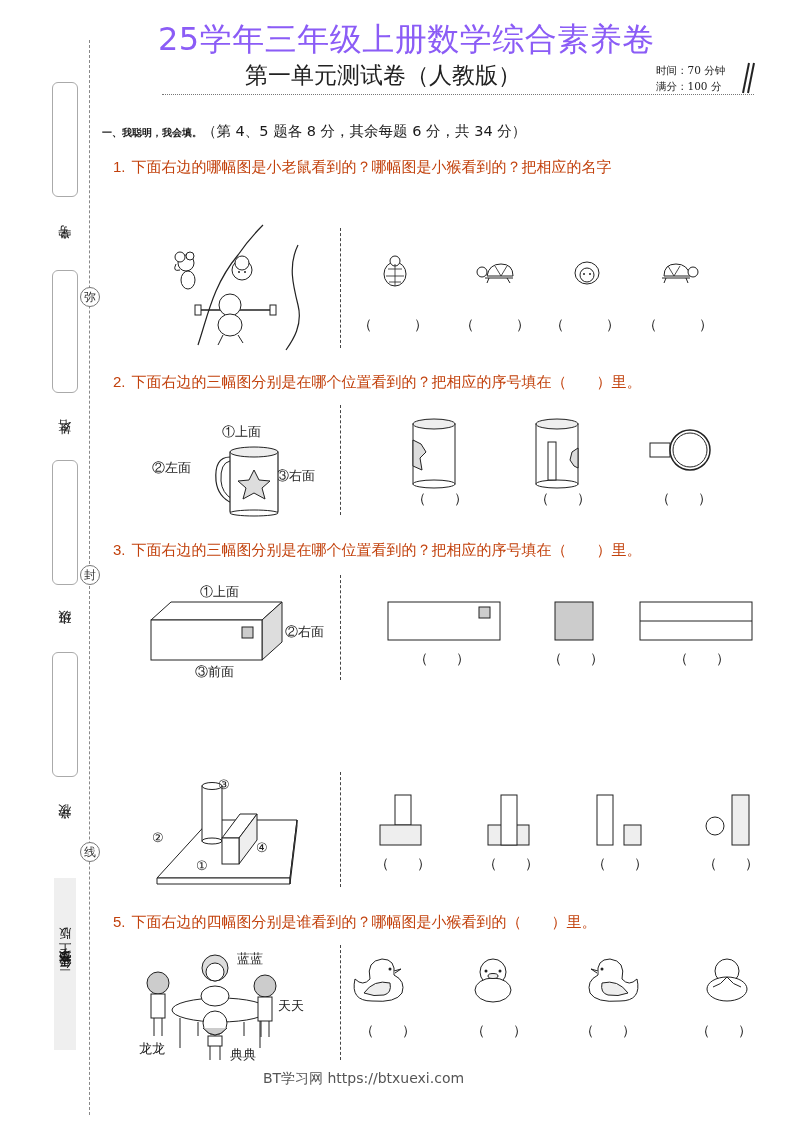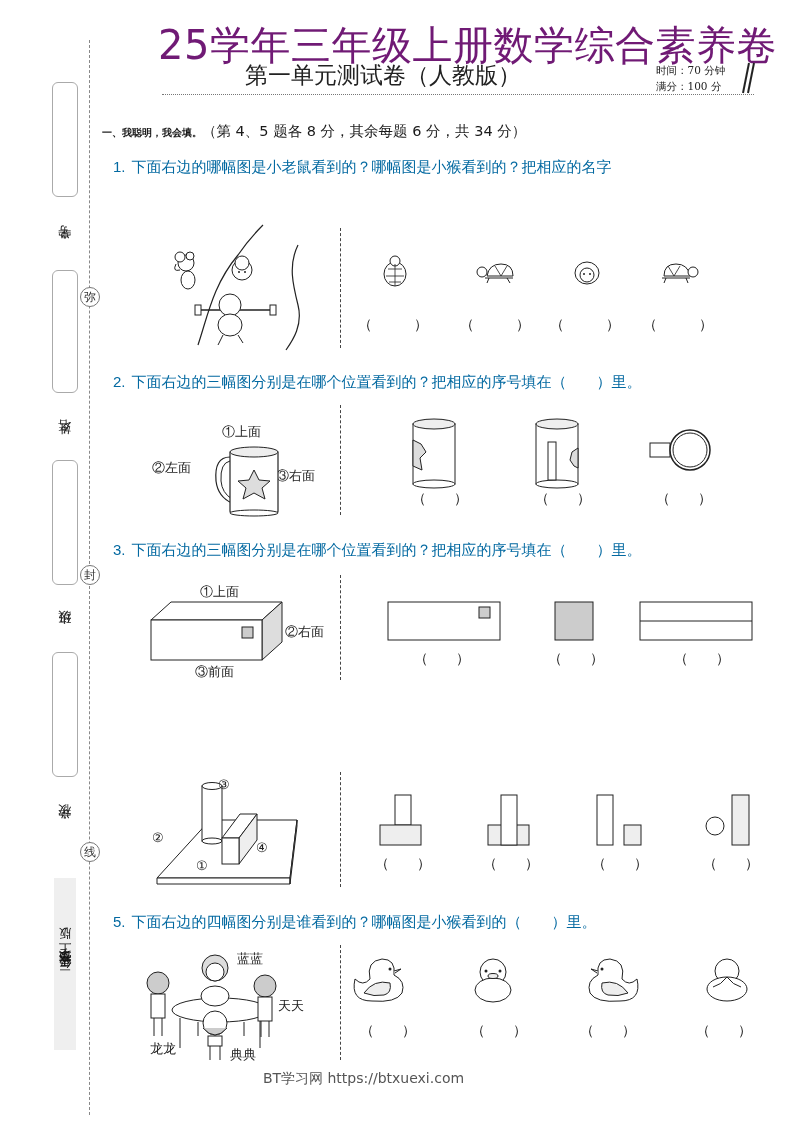--- a/index.html
+++ b/index.html
@@ -11,30 +11,30 @@
   .seal { position: absolute; left: 80px; width: 20px; height: 20px; border: 1px solid #777; border-radius: 50%;
           background: #fff; font-size: 12px; line-height: 18px; text-align: center; color: #333; }
   .field-box { position: absolute; left: 52px; width: 26px; border: 1px solid #aaa; border-radius: 6px; }
   .field-label { position: absolute; left: 56px; width: 18px; font-size: 13px; color: #222;
                  writing-mode: vertical-rl; transform: rotate(180deg); letter-spacing: 2px; }
   .edition-tag { position: absolute; left: 54px; top: 878px; width: 22px; height: 172px; background: #efefef;
                  writing-mode: vertical-rl; transform: rotate(180deg); font-size: 12.5px; text-align: center;
                  line-height: 22px; color: #111; letter-spacing: 1px; }
 
   
-  .title { position: absolute; left: 158px; top: 18px; font-size: 40px; letter-spacing: 0.5px; color: #701a75; white-space: nowrap; }
+  .title { position: absolute; left: 158px; top: 18px; font-size: 32px; letter-spacing: 0.5px; color: #8b5cf6; white-space: nowrap; }
   .subtitle { position: absolute; left: 245px; top: 60px; font-size: 23px; color: #222; white-space: nowrap; }
   .meta { position: absolute; left: 656px; top: 62px; font-size: 10.5px; line-height: 16px; color: #222; font-family: "DejaVu Serif", serif; }
   .meta-slash { position: absolute; left: 738px; top: 62px; width: 16px; height: 32px; }
   .header-rule { position: absolute; left: 162px; top: 94px; width: 592px; border-top: 1.5px dotted #777; }
 
   
   .section-head { position: absolute; left: 102px; top: 122px; font-size: 14.5px; white-space: nowrap; }
   .section-head b { font-weight: bold; font-size: 10px; }
-  .q-text { position: absolute; left: 113px; font-size: 15px; line-height: 34px; white-space: nowrap; color: #0369a1; }
+  .q-text { position: absolute; left: 113px; font-size: 15px; line-height: 34px; white-space: nowrap; color: #c2410c; }
   .q-text .num { font-family: "Liberation Sans", sans-serif; margin-right: 6px; }
   .q-indent { padding-left: 22px; }
 
   .divider { position: absolute; left: 340px; width: 0; border-left: 1.2px dashed #444; }
 
   .paren { position: absolute; font-size: 14px; color: #222; white-space: pre; }
   .lbl { position: absolute; font-size: 13px; color: #222; white-space: nowrap; font-family: "DejaVu Serif", serif; }
 
   svg { position: absolute; overflow: visible; }
   .watermark { position: absolute; left: 0; width: 727px; top: 1070px; text-align: center; font-size: 14px; color: #555; }
@@ -278,21 +278,21 @@
   <rect x="118" y="49" width="14" height="24" fill="#fff" stroke="#222"></rect>
   <path d="M121 73 v16 M129 73 v16" stroke="#222"></path>
 
   <circle cx="75" cy="75" r="12" fill="#fff" stroke="#222"></circle>
   <path d="M63 80 q12 14 24 0" fill="#ccc" stroke="#222"></path>
   <rect x="68" y="88" width="14" height="10" fill="#fff" stroke="#222"></rect>
   <path d="M70 98 v14 M80 98 v14" stroke="#222"></path>
 </svg>
 <div class="lbl" style="left:237px;top:950px;">蓝蓝</div>
 <div class="lbl" style="left:278px;top:997px;">天天</div>
-<div class="lbl" style="left:150px;top:1040px;">龙龙</div>
+<div class="lbl" style="left:139px;top:1040px;">龙龙</div>
 <div class="lbl" style="left:230px;top:1046px;">典典</div>
 
 <div class="divider" style="top:945px;height:115px;"></div>
 
 <svg width="58" height="46" style="left:352px;top:957px;">
   <path d="M3 22 q8 8 15 0 q-4 -18 12 -20 q14 0 12 16 q12 6 8 18 q-6 10 -30 8 q-22 0 -17 -22 z" fill="#fff" stroke="#222"></path>
   <path d="M42 14 l7 -2 l-6 4" fill="#fff" stroke="#222"></path>
   <circle cx="38" cy="12" r="1.5" fill="#222"></circle>
   <path d="M12 36 q10 -14 26 -10 q2 10 -6 12 q-10 2 -20 -2 z" fill="#eee" stroke="#222"></path>
 </svg>

